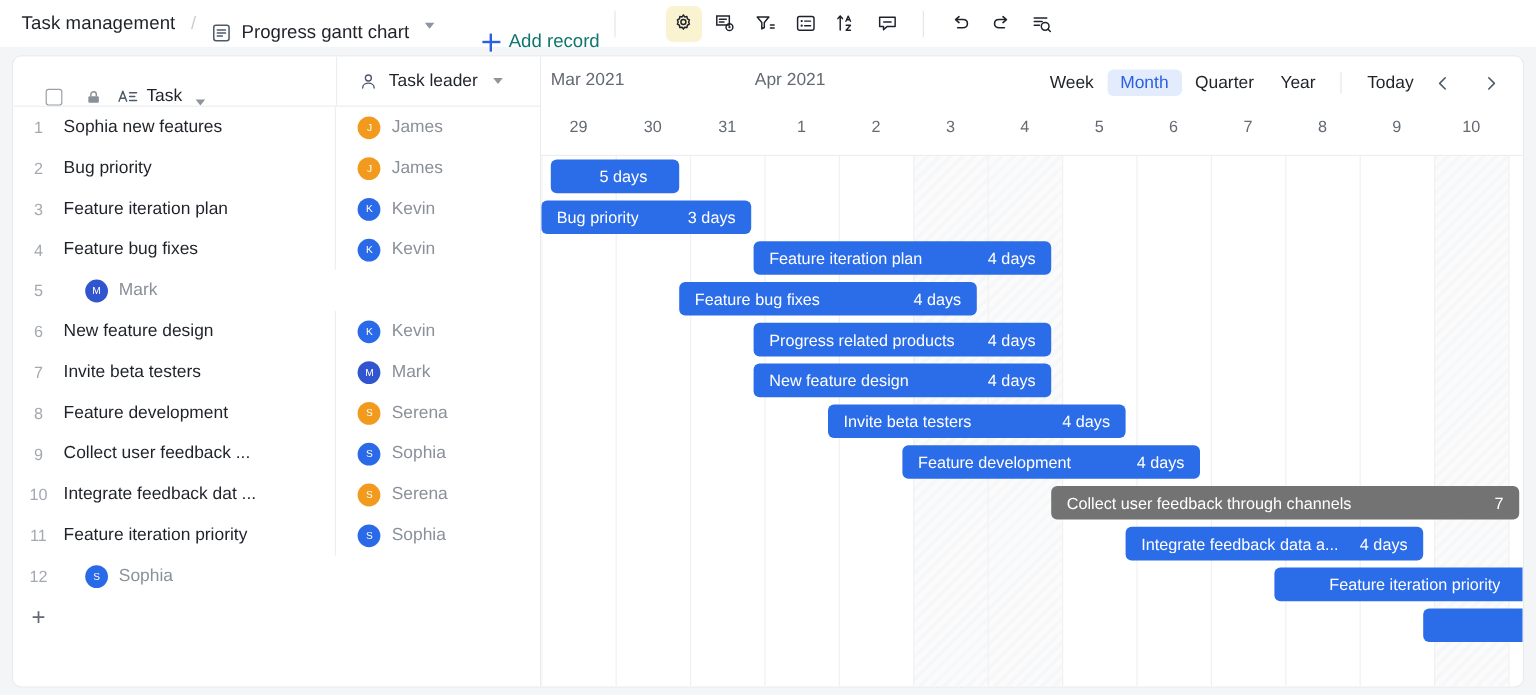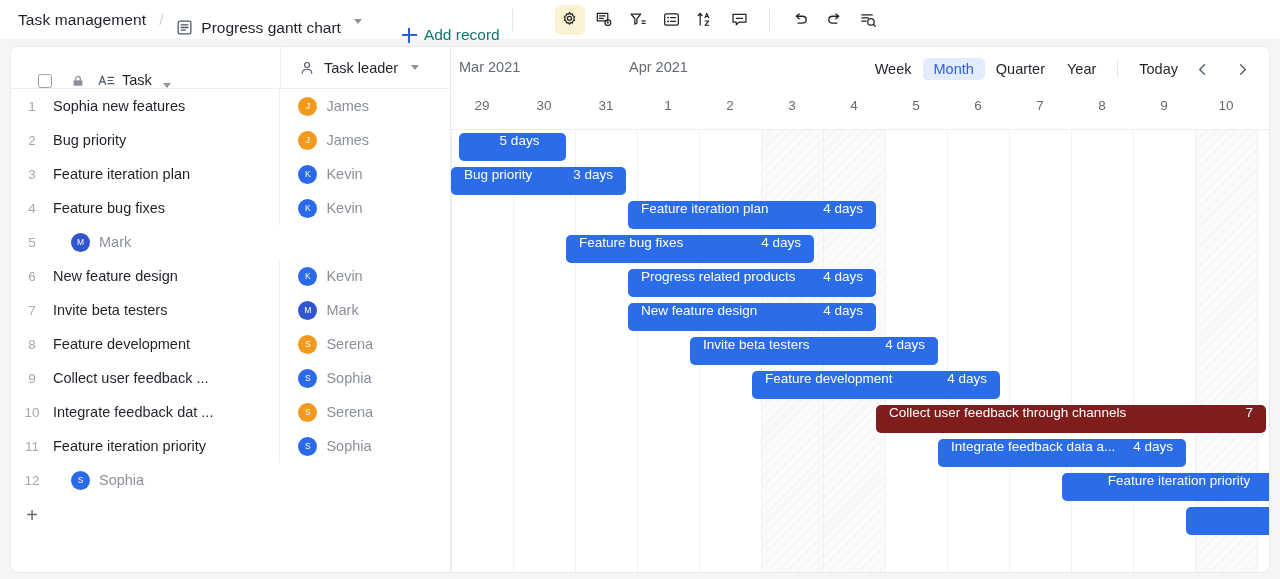--- a/index.html
+++ b/index.html
@@ -135,21 +135,21 @@
 
   #gantt-body { position:absolute; left:0; right:0; top:83px; bottom:0; overflow:hidden; }
   .colline { position:absolute; top:0; bottom:0; width:1px; background:#f0f1f3; }
   .weekend {
     position:absolute; top:0; bottom:0; width:62px;
     background: repeating-linear-gradient(135deg,
        #f6f7f8 0px, #f6f7f8 3px, #fbfbfc 3px, #fbfbfc 7px);
   }
   .bar {
     position:absolute; height:28px; border-radius:5px;
-    display:flex; align-items:flex-start; justify-content:space-between;
+    display:flex; align-items:center; justify-content:space-between;
     padding:0 13px; color:#fff; font-size:13.5px; white-space:nowrap;
     overflow:hidden;
   }
   .bar .b-name { overflow:hidden; text-overflow:ellipsis; }
   .bar .b-days { margin-left:14px; flex:none; }
   .bar.center { justify-content:center; }
 </style>
 </head>
 <body>
 
@@ -460,21 +460,21 @@
           <span class="b-days">4 days</span>
         </div>
         <div class="bar" style="left: 239px; width: 248px; top: 207px; background: rgb(43, 108, 232);">
           <span class="b-name">Invite beta testers</span>
           <span class="b-days">4 days</span>
         </div>
         <div class="bar" style="left: 301px; width: 248px; top: 241px; background: rgb(43, 108, 232);">
           <span class="b-name">Feature development</span>
           <span class="b-days">4 days</span>
         </div>
-        <div class="bar" style="left: 425px; width: 390px; top: 275px; background: #7f1d1d;">
+        <div class="bar" style="left: 425px; width: 390px; top: 275px; background: #737373;">
           <span class="b-name">Collect user feedback through channels</span>
           <span class="b-days">7</span>
         </div>
         <div class="bar" style="left: 487px; width: 248px; top: 309px; background: rgb(43, 108, 232);">
           <span class="b-name">Integrate feedback data a...</span>
           <span class="b-days">4 days</span>
         </div>
         <div class="bar center" style="left: 611px; width: 248px; top: 343px; background: rgb(43, 108, 232);">
           <span class="b-name">Feature iteration priority</span>
           <span class="b-days"></span>

